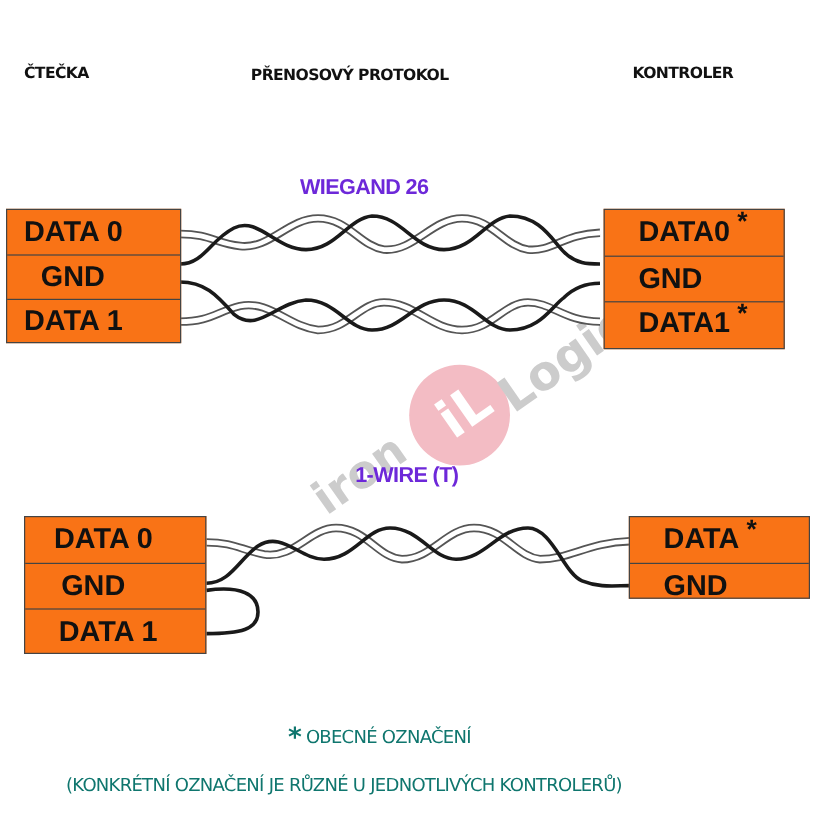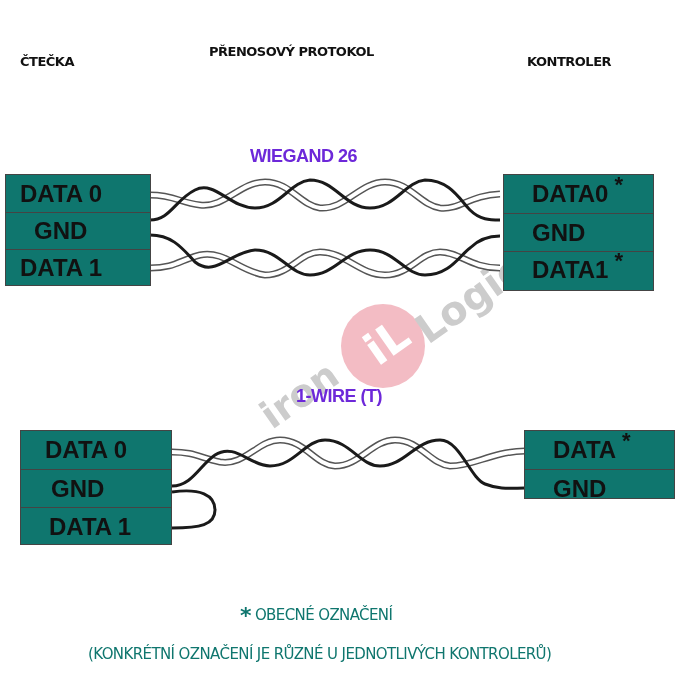--- a/index.html
+++ b/index.html
@@ -2,21 +2,21 @@
 <html><head>
 <meta charset="utf-8">
 <style>
   html, body { margin: 0; padding: 0; background: #ffffff; }
   body { width: 700px; height: 700px; position: relative; overflow: hidden;
          font-family: "Liberation Sans", sans-serif; color: #111; }
   .hdr { position: absolute; font-family: "DejaVu Sans", sans-serif; font-weight: bold;
          font-size: 13px; letter-spacing: -0.5px; color: #111; white-space: nowrap; }
   .lbl { position: absolute; font-family: Liberation Sans, sans-serif; font-weight: bold;
          font-size: 18px; letter-spacing: -0.5px; color: #6d28d9; white-space: nowrap; }
-  .box { position: absolute; border: 1.5px solid #444; background: #0f766e; box-sizing: border-box; }
+  .box { position: absolute; border: 1.5px solid #444; background: #f97316; box-sizing: border-box; }
   .cell { position: absolute; left: 0; right: 0; box-sizing: border-box;
           font-family: "Liberation Sans", sans-serif; font-weight: bold; font-size: 24px;
           color: #111; line-height: 1; display: flex; align-items: center; }
   .cell + .cell { border-top: 1.5px solid #444; }
   .ast { font-size: 22px; position: relative; top: -9px; margin-left: 6px; font-weight: bold; }
   svg.wires { position: absolute; left: 0; top: 0; }
   .note { position: absolute; font-family: "DejaVu Sans", sans-serif; font-size: 15px;
           color: #0f766e; white-space: nowrap; letter-spacing: -0.6px; }
   .note .star { font-size: 22px; font-weight: bold; position: relative; top: 3px; margin-right: 4px; }
   .wm { position: absolute; left: 0; top: 0; }
@@ -31,21 +31,21 @@
   </g>
   <g transform="translate(272,430) rotate(-35)">
     <text x="0" y="0" font-family="DejaVu Sans, sans-serif" font-weight="bold" font-size="38" fill="#cccccc">iron</text>
   </g>
   <g transform="translate(428,345) rotate(-35)">
     <text x="0" y="0" font-family="DejaVu Sans, sans-serif" font-weight="bold" font-size="40" fill="#cccccc">Logic</text>
   </g>
 </svg>
 
 <div class="hdr" style="left:20px; top:54px;">ČTEČKA</div>
-<div class="hdr" style="left:209px; top:44px;">PŘENOSOVÝ PROTOKOL</div>
+<div class="hdr" style="left:209px; top:56px;">PŘENOSOVÝ PROTOKOL</div>
 <div class="hdr" style="left:527px; top:54px;">KONTROLER</div>
 
 <div class="lbl" style="left:250px; top:146px;">WIEGAND 26</div>
 
 <svg class="wires" width="700" height="700">
   <defs>
     <g id="lightwire"></g>
   </defs>
 
   <g>
@@ -110,13 +110,13 @@
     <span class="ast">*</span>
   </div>
   <div class="cell" style="top:38px; height:38px; padding-left:28px;">
     <span>GND</span>
   </div>
 </div>
 
 <div class="note" style="left:240px; top:600px;">
   <span class="star">*</span><span>OBECNÉ OZNAČENÍ</span>
 </div>
-<div class="note" style="left:55px; top:645px;margin-left:33px;">(KONKRÉTNÍ OZNAČENÍ JE RŮZNÉ U JEDNOTLIVÝCH KONTROLERŮ)</div>
+<div class="note" style="left:55px; top:645px;">(KONKRÉTNÍ OZNAČENÍ JE RŮZNÉ U JEDNOTLIVÝCH KONTROLERŮ)</div>
 
 </body></html>

